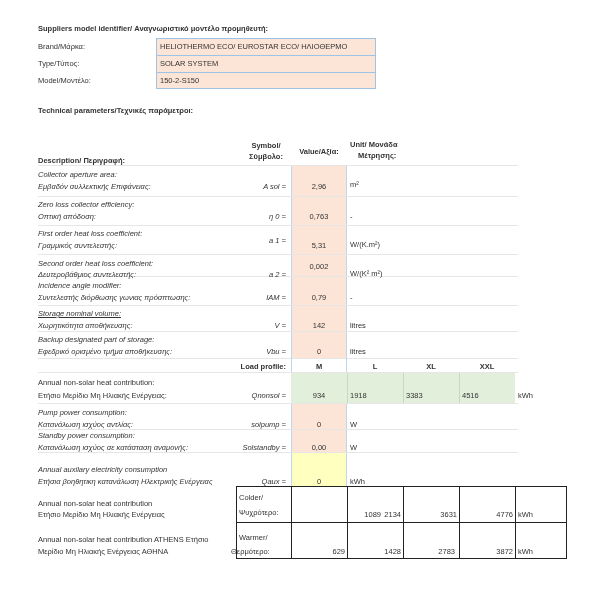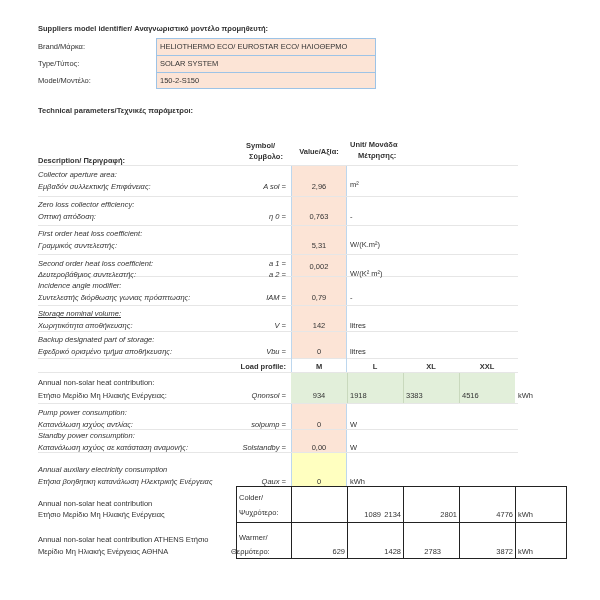--- a/index.html
+++ b/index.html
@@ -29,21 +29,21 @@
 <div class="abs" style="left:38px;top:42px;">Brand/Μάρκα:</div>
 <div class="abs" style="left:160px;top:42px;">HELIOTHERMO ECO/ EUROSTAR ECO/ ΗΛΙΟΘΕΡΜΟ</div>
 <div class="abs" style="left:38px;top:59px;">Type/Τύπος:</div>
 <div class="abs" style="left:160px;top:59px;">SOLAR SYSTEM</div>
 <div class="abs" style="left:38px;top:76px;">Model/Μοντέλο:</div>
 <div class="abs" style="left:160px;top:76px;">150-2-S150</div>
 
 <div class="abs bold" style="left:38px;top:106px;">Technical parameters/Τεχνικές παράμετροι:</div>
 
 <div class="abs bold" style="left:38px;top:156px;">Description/ Περιγραφή:</div>
-<div class="abs bold" style="left:246px;top:141px;width:40px;">Symbol/</div>
+<div class="abs bold" style="left:246px;top:141px;width:40px;text-align:center;">Symbol/</div>
 <div class="abs bold" style="left:246px;top:152px;width:40px;text-align:center;">Σύμβολο:</div>
 <div class="abs bold" style="left:291px;top:147px;width:56px;text-align:center;">Value/Αξία:</div>
 <div class="abs bold" style="left:350px;top:140px;">Unit/ Μονάδα</div>
 <div class="abs bold" style="left:358px;top:151px;">Μέτρησης:</div>
 
 <div class="cell peach" style="left:291px;top:165px;width:56px;height:193px;border-left:1px solid #bdd7ee;border-right:1px solid #bdd7ee;"></div>
 
 <div class="hline" style="left:38px;top:165px;width:480px;"></div>
 <div class="hline" style="left:38px;top:196px;width:480px;"></div>
 <div class="hline" style="left:38px;top:225px;width:480px;"></div>
@@ -60,21 +60,21 @@
 <div class="abs" style="left:350px;top:180px;">m²</div>
 
 <div class="abs ital" style="left:38px;top:200px;"> Zero loss collector efficiency:</div>
 <div class="abs ital" style="left:38px;top:212px;">Οπτική απόδοση:</div>
 <div class="abs ital" style="left:246px;top:212px;width:40px;text-align:right;">η 0 =</div>
 <div class="valcell" style="top:212px;">0,763</div>
 <div class="abs" style="left:350px;top:212px;">-</div>
 
 <div class="abs ital" style="left:38px;top:229px;">First order heat loss coefficient:</div>
 <div class="abs ital" style="left:38px;top:241px;">Γραμμικός συντελεστής:</div>
-<div class="abs ital" style="left:246px;top:259px;width:40px;text-align:right;">a 1 =</div>
+<div class="abs ital" style="left:246px;top:236px;width:40px;text-align:right;">a 1 =</div>
 <div class="valcell" style="top:241px;">5,31</div>
 <div class="abs" style="left:350px;top:240px;">W/(K.m²)</div>
 
 <div class="abs ital" style="left:38px;top:259px;">Second order heat loss coefficient:</div>
 <div class="abs ital" style="left:38px;top:270px;">Δευτεροβάθμιος συντελεστής:</div>
 <div class="abs ital" style="left:246px;top:270px;width:40px;text-align:right;">a 2 =</div>
 <div class="valcell" style="top:262px;">0,002</div>
 <div class="abs" style="left:350px;top:269px;">W/(K² m²)</div>
 
 <div class="abs ital" style="left:38px;top:281px;">Incidence angle modifier:</div>
@@ -151,25 +151,25 @@
 <div class="blk" style="left:403px;top:522px;width:57px;height:37px;border-width:1.5px;"></div>
 <div class="blk" style="left:459px;top:522px;width:57px;height:37px;border-width:1.5px;"></div>
 <div class="blk" style="left:515px;top:522px;width:52px;height:37px;border-width:1.5px 1.5px 1.5px 0;"></div>
 
 <div class="abs" style="left:38px;top:499px;">Annual non-solar heat contribution</div>
 <div class="abs" style="left:38px;top:510px;">Ετήσιο Μερίδιο Μη Ηλιακής Ενέργειας</div>
 <div class="abs" style="left:239px;top:493px;">Colder/</div>
 <div class="abs" style="left:239px;top:508px;">Ψυχρότερο:</div>
 <div class="num" style="left:291px;top:510px;width:54px;margin-left:36px;">1089</div>
 <div class="num" style="left:347px;top:510px;width:54px;">2134</div>
-<div class="num" style="left:403px;top:510px;width:54px;">2801</div>
+<div class="num" style="left:403px;top:510px;width:54px;">3631</div>
 <div class="num" style="left:459px;top:510px;width:54px;">4776</div>
 <div class="abs" style="left:518px;top:510px;">kWh</div>
 
 <div class="abs" style="left:38px;top:535px;">Annual non-solar heat contribution   ATHENS     Ετήσιο</div>
 <div class="abs" style="left:38px;top:547px;">Μερίδιο Μη Ηλιακής Ενέργειας  ΑΘΗΝΑ</div>
 <div class="abs" style="left:239px;top:533px;">Warmer/</div>
 <div class="abs" style="left:231px;top:547px;">Θερμότερο:</div>
 <div class="num" style="left:291px;top:547px;width:54px;">629</div>
 <div class="num" style="left:347px;top:547px;width:54px;">1428</div>
-<div class="num" style="left:403px;top:547px;width:38px;">2783</div>
+<div class="num" style="left:417px;top:547px;width:38px;">2783</div>
 <div class="num" style="left:459px;top:547px;width:54px;">3872</div>
 <div class="abs" style="left:518px;top:547px;">kWh</div>
 
 </body></html>

